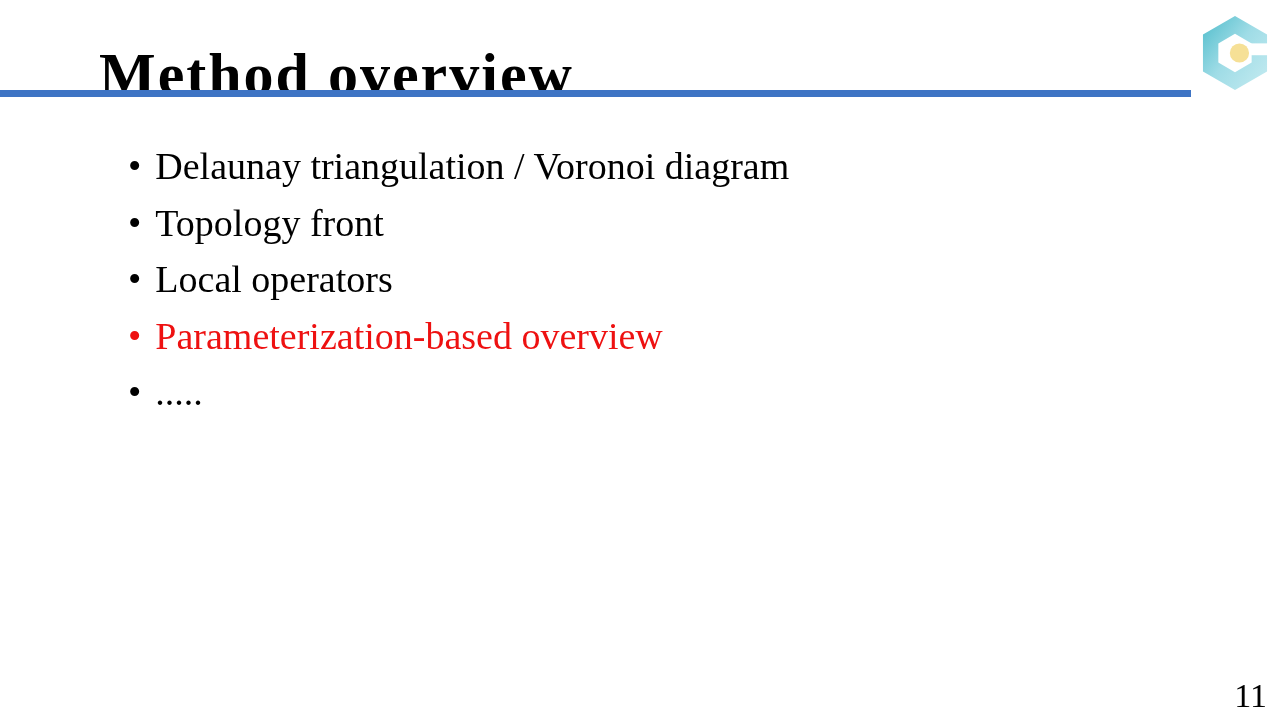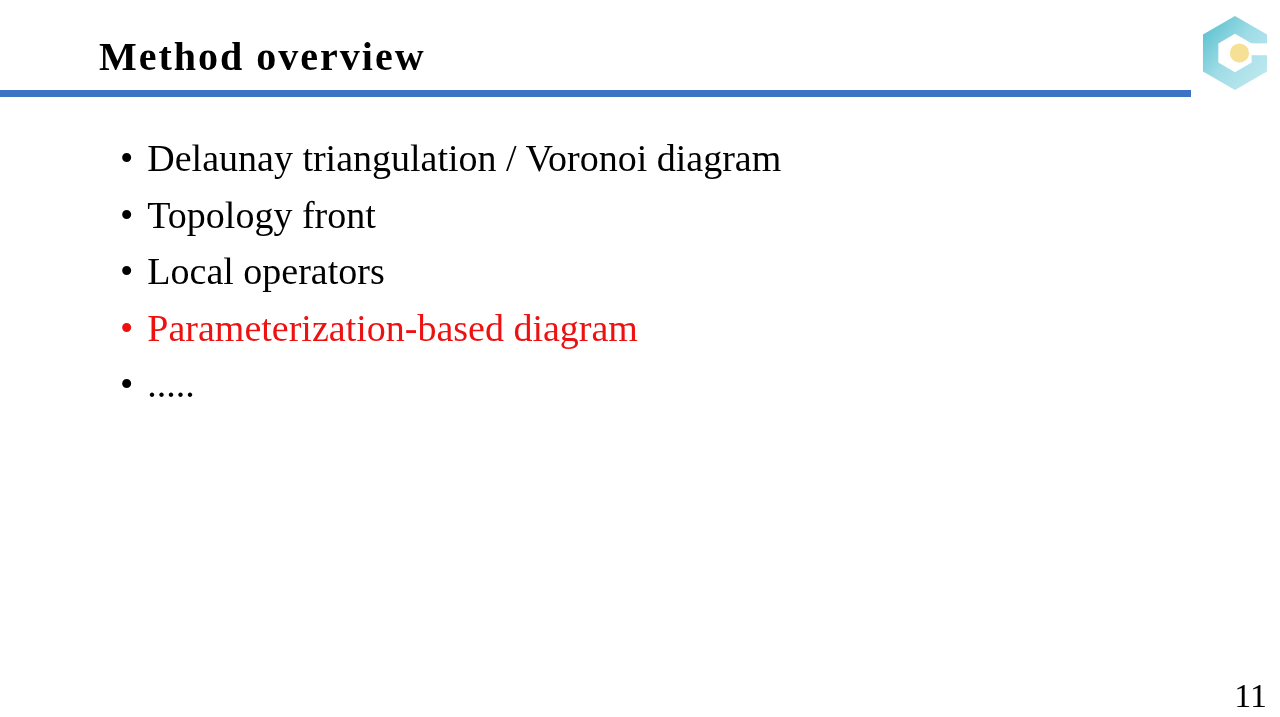--- a/index.html
+++ b/index.html
@@ -12,22 +12,22 @@
     width: 1280px;
     height: 717px;
     background: #ffffff;
     overflow: hidden;
     font-family: "Liberation Serif", "DejaVu Serif", serif;
     color: var(--text, #000000);
   }
   .slide-title {
     position: absolute;
     left: 99px;
-    top: 6px;
-    font-size: 40px;
+    top: 0;
+    font-size: 60px;
     font-weight: 700;
     letter-spacing: 2px;
     color: var(--text, #000000);
     white-space: nowrap;
   }
   .title-divider {
     position: absolute;
     left: 0;
     top: 90px;
     width: 1191px;
@@ -39,21 +39,21 @@
     left: 1198px;
     top: 8px;
     width: 74px;
     height: 90px;
   }
   .logo svg { width: 100%; height: 100%; display: block; }
   .bullet-list {
     position: absolute;
     left: 112px;
     top: 122px;
-    margin: 8px;
+    margin: 16px;
     padding: 0;
     list-style: none;
   }
   .bullet {
     display: flex;
     align-items: baseline;
     font-size: 38px;
     line-height: 56.5px;
     color: var(--text, #000000);
     white-space: nowrap;
@@ -98,19 +98,19 @@
                M50 34 L72.5 47 L72.5 73 L50 86 L27.5 73 L27.5 47 Z"></path>
       <rect x="55" y="47" width="45" height="16" fill="#ffffff"></rect>
       <circle cx="56" cy="60" r="13" style="fill: var(--logo-circle, #F6E096)"></circle>
     </svg>
   </div>
 
   <ul class="bullet-list">
     <li class="bullet">Delaunay triangulation / Voronoi diagram</li>
     <li class="bullet">Topology front</li>
     <li class="bullet">Local operators</li>
-    <li class="bullet highlight">Parameterization-based diagram</li>
+    <li class="bullet highlight">Parameterization-based overview</li>
     <li class="bullet">.....</li>
   </ul>
 
   <div class="page-number">11</div>
 
 </div>
 
 </body></html>

